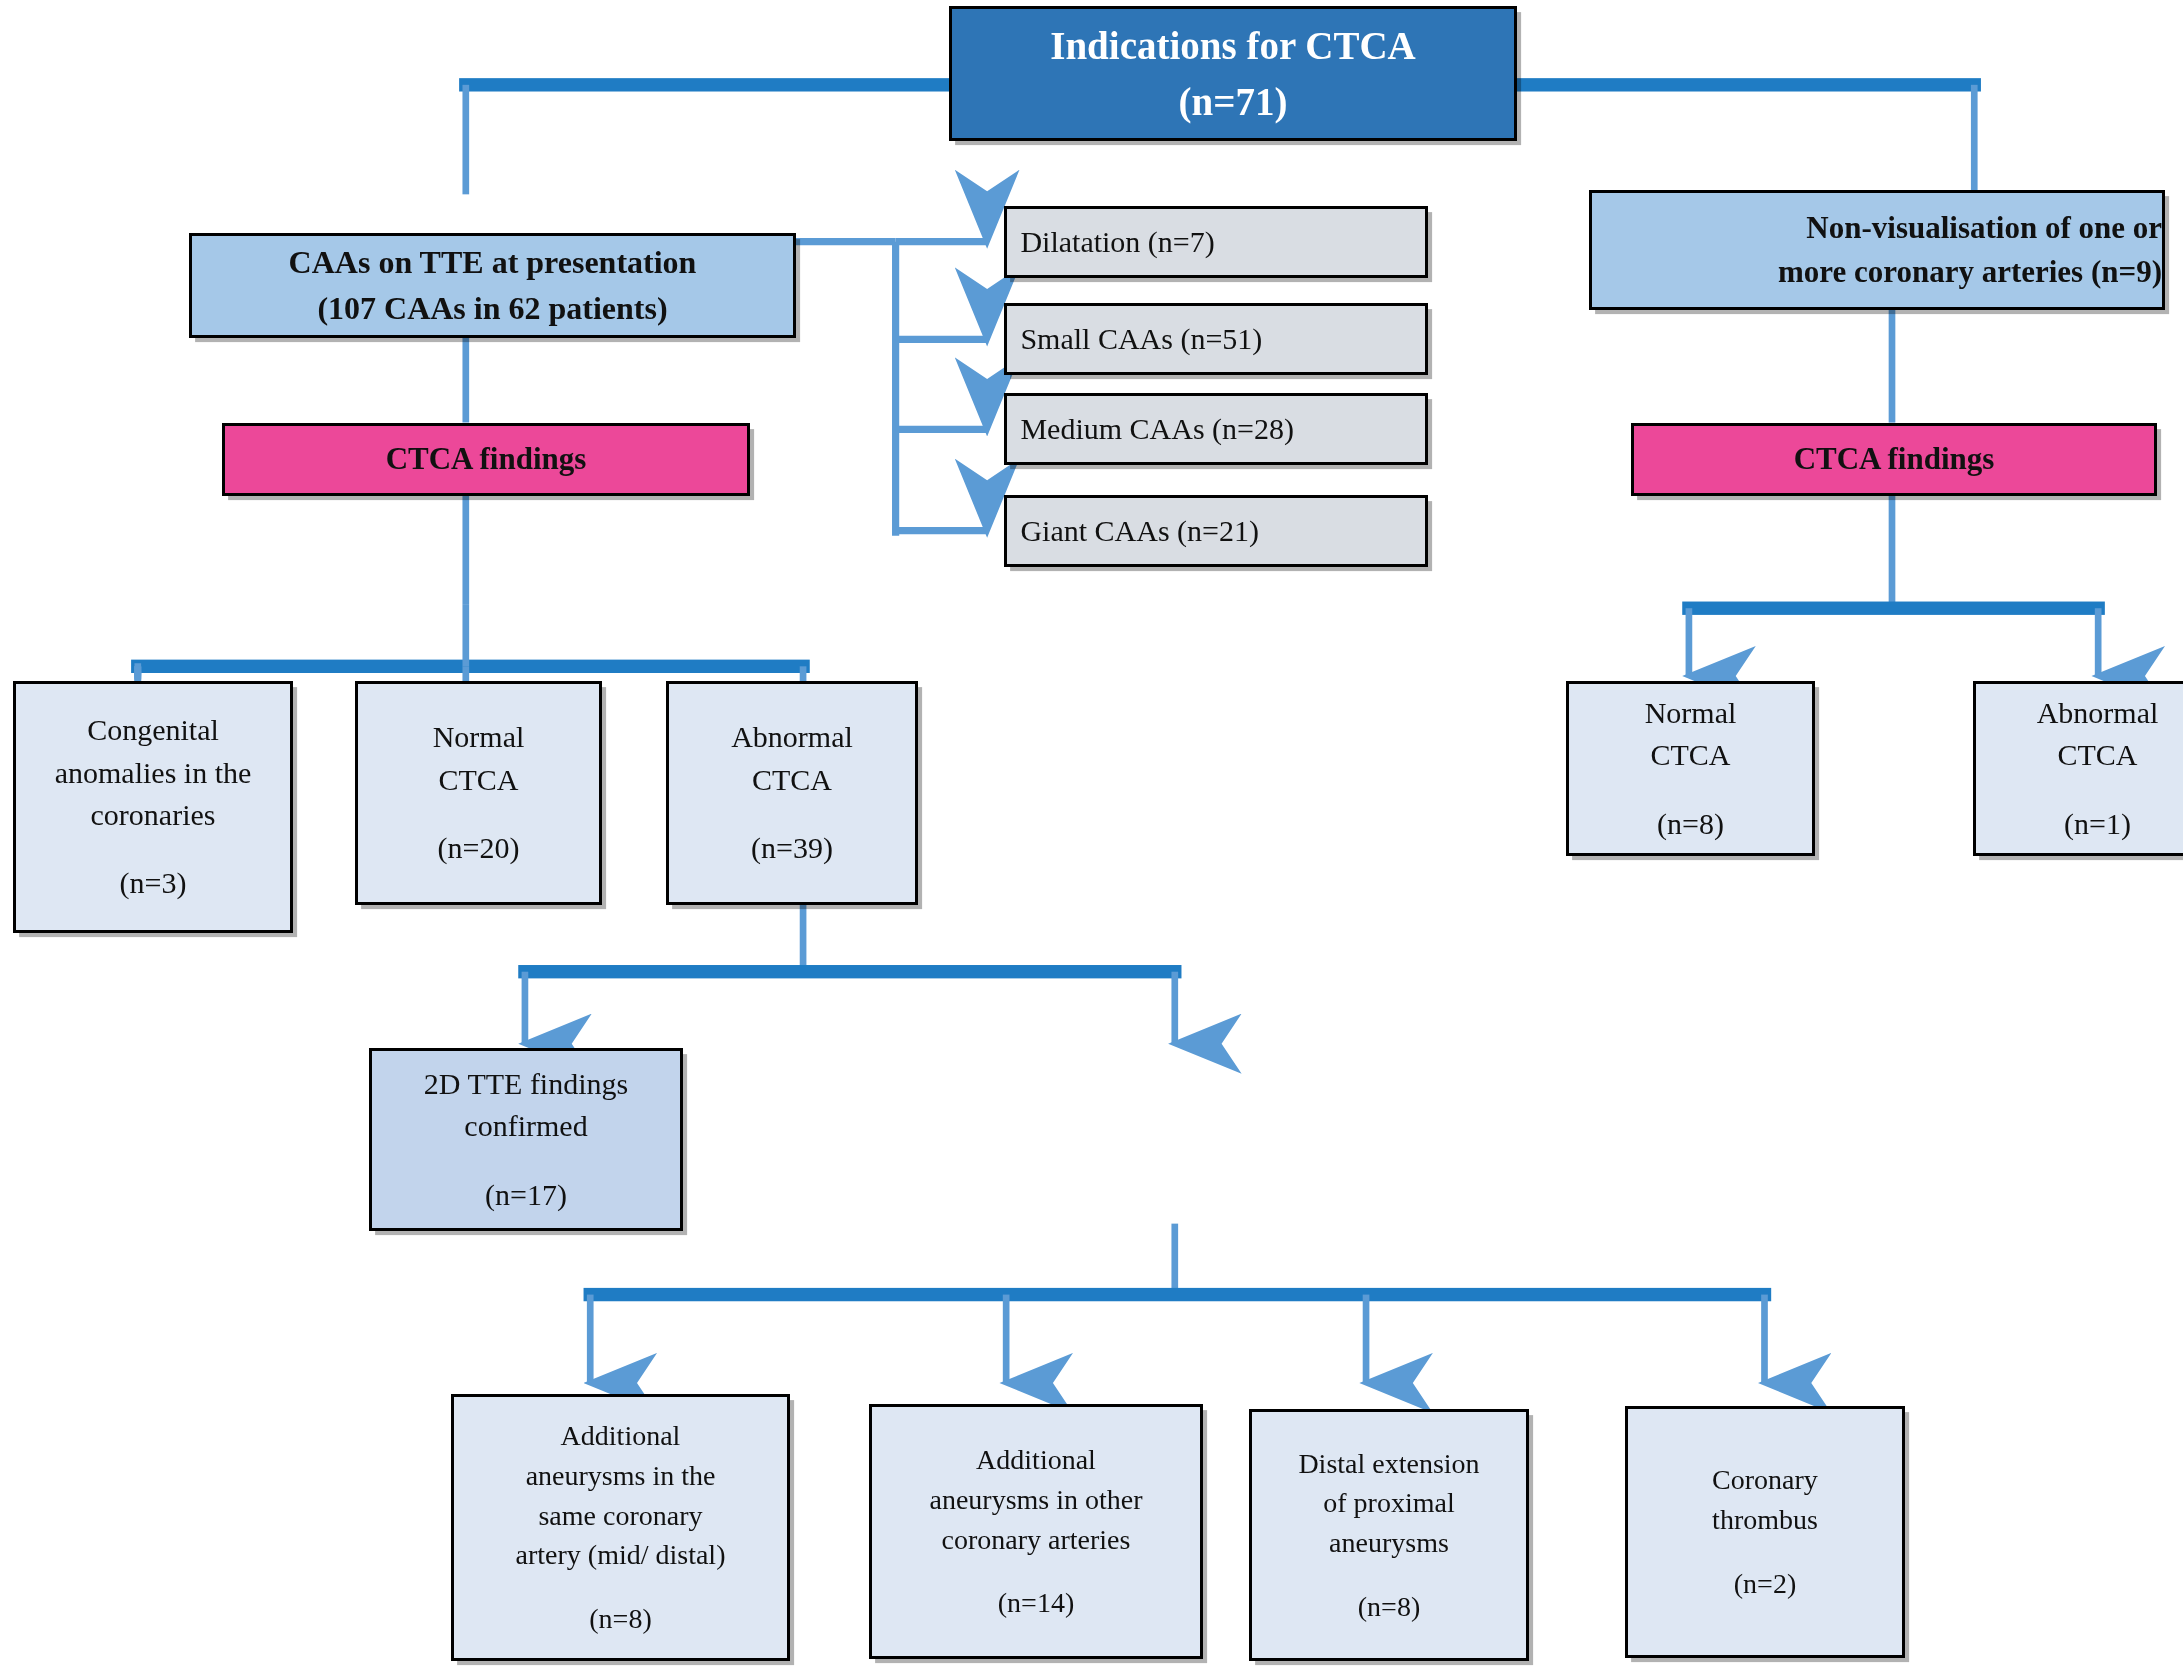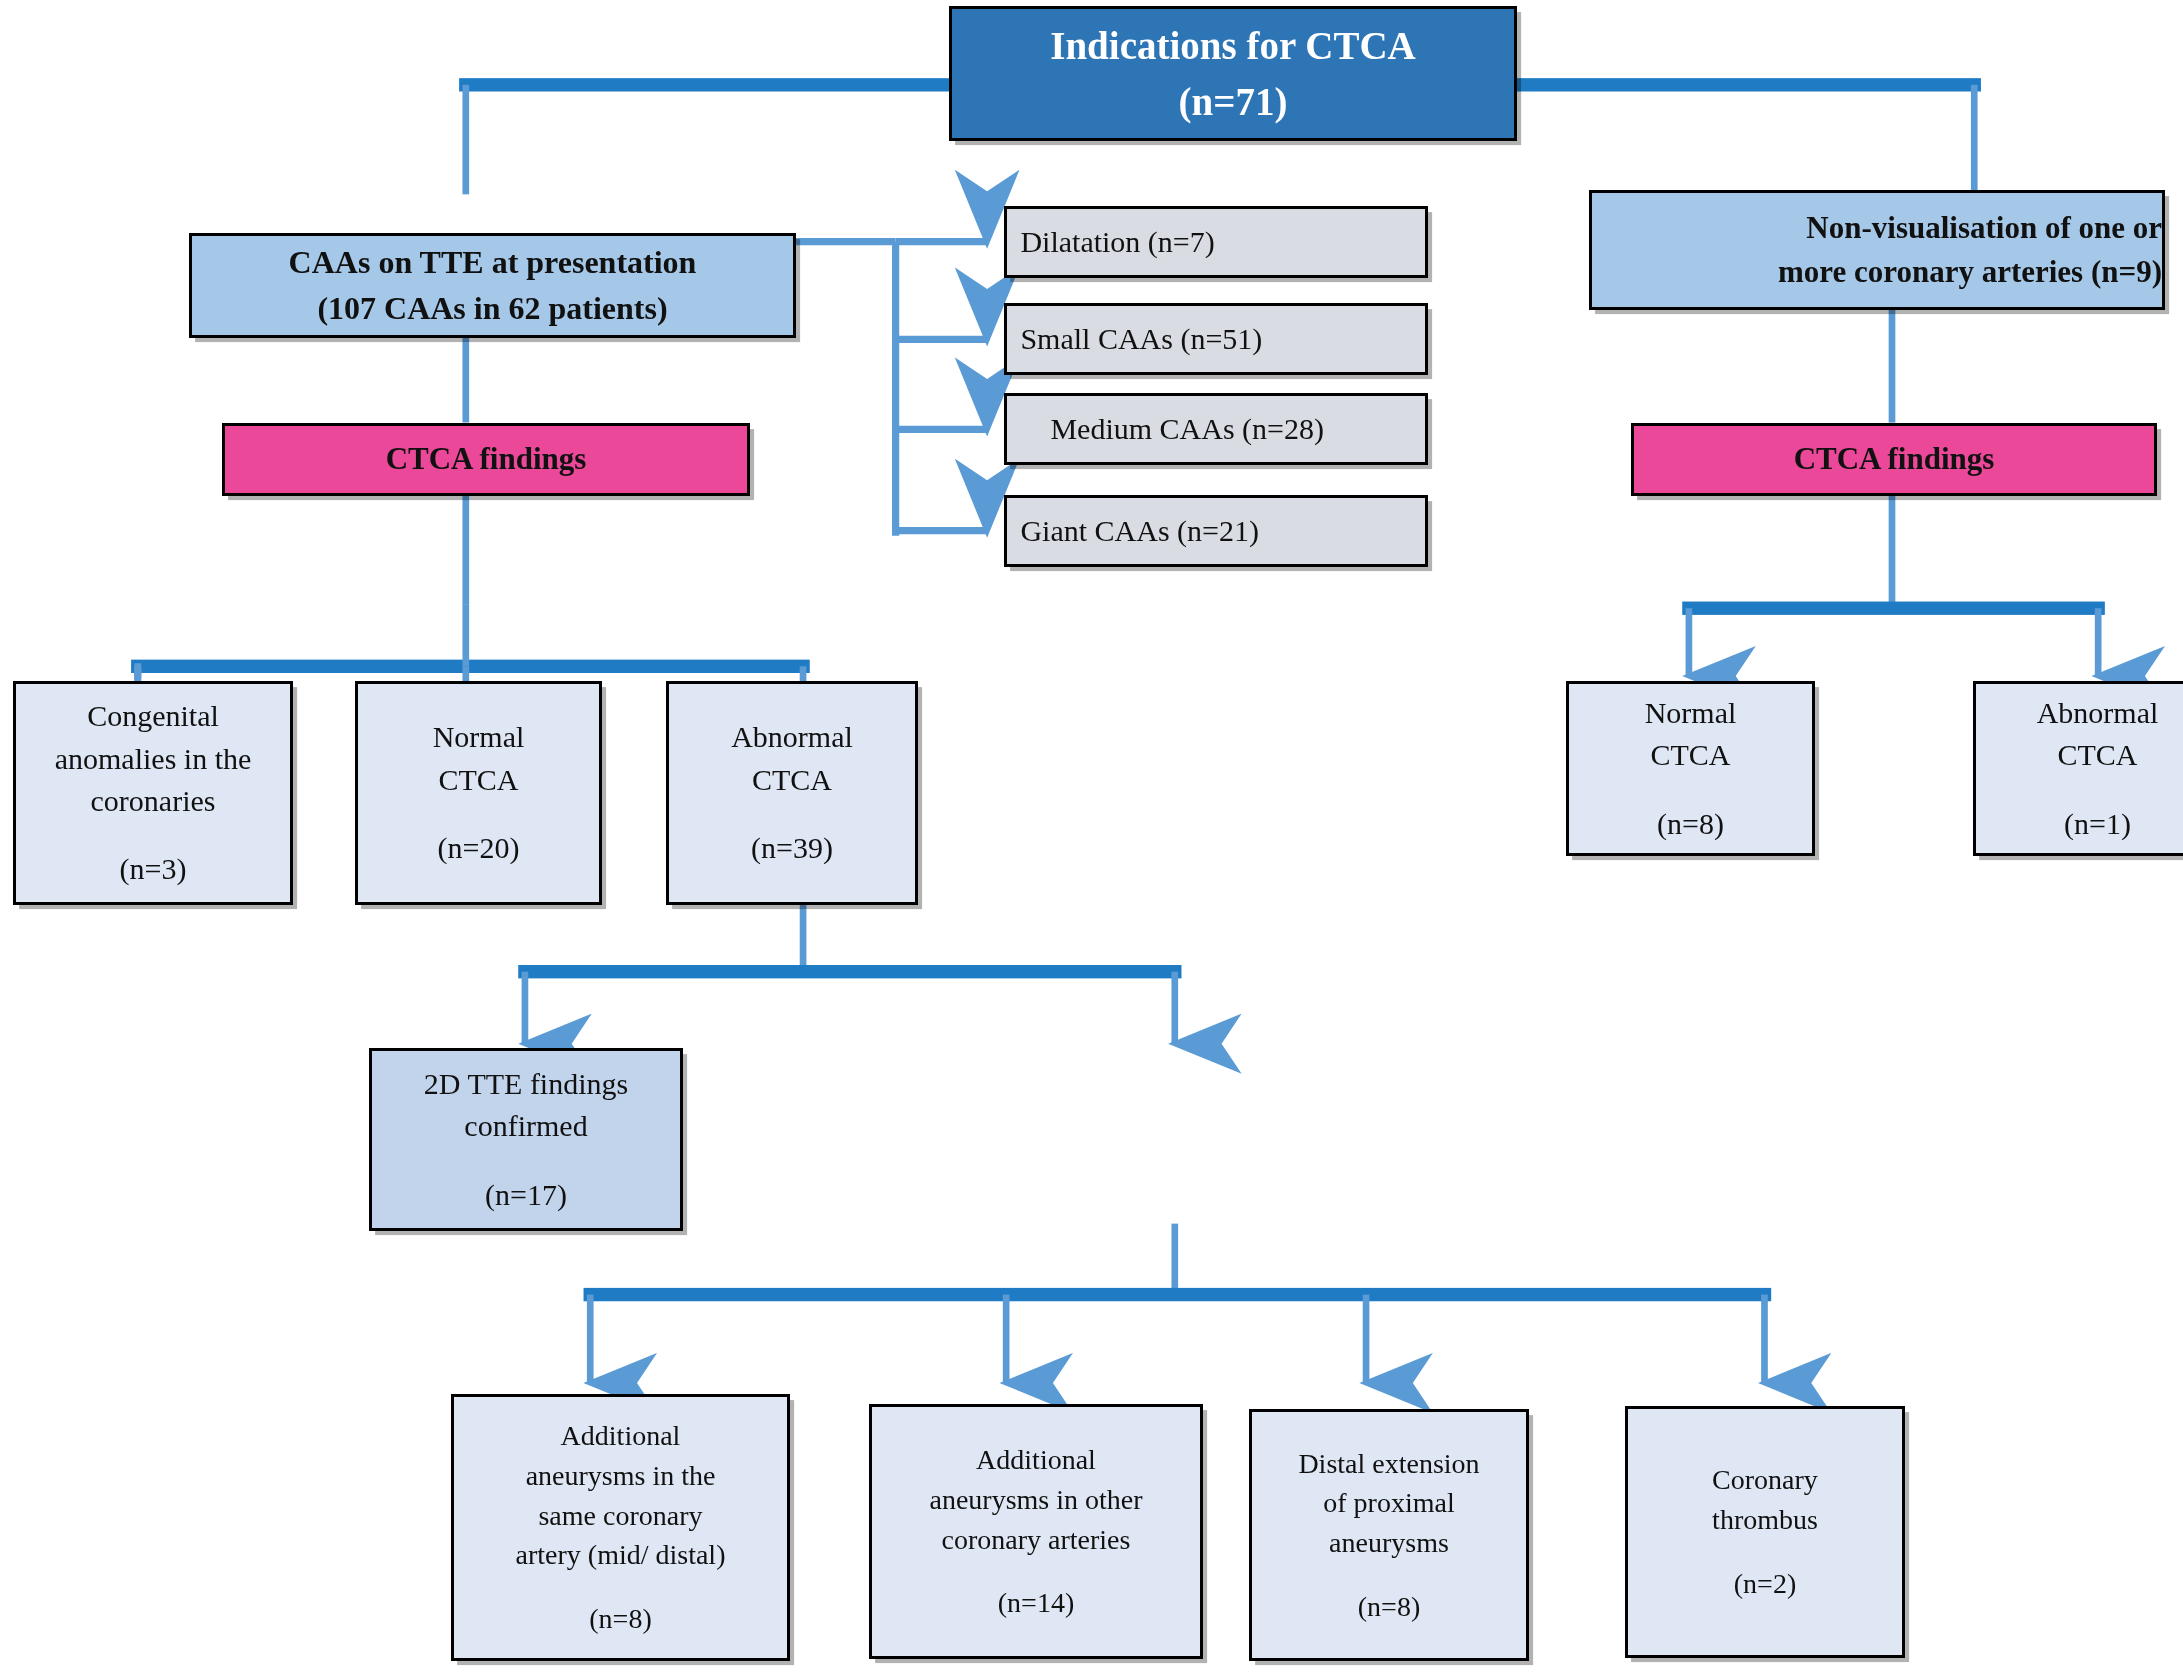--- a/index.html
+++ b/index.html
@@ -125,37 +125,37 @@
   </div>
 
   <div class="node fill-gray" style="left:1004px;top:206px;width:424px;height:72px;font-size:30px;">
     <span class="ln">Dilatation (n=7)</span>
   </div>
 
   <div class="node fill-gray" style="left:1004px;top:303px;width:424px;height:72px;font-size:30px;">
     <span class="ln">Small CAAs (n=51)</span>
   </div>
 
-  <div class="node fill-gray" style="left:1004px;top:393px;width:424px;height:72px;font-size:30px;padding-left:30px;">
+  <div class="node fill-gray" style="left:1004px;top:393px;width:424px;height:72px;font-size:30px;">
     <span class="ln">Medium CAAs (n=28)</span>
   </div>
 
   <div class="node fill-gray" style="left:1004px;top:495px;width:424px;height:72px;font-size:30px;">
     <span class="ln">Giant CAAs (n=21)</span>
   </div>
 
   <div class="node fill-light" style="left:222px;top:423px;width:528px;height:73px;font-size:31px;">
     <span class="ln">CTCA findings</span>
   </div>
 
   <div class="node fill-light" style="left:1631px;top:423px;width:526px;height:73px;font-size:31px;">
     <span class="ln">CTCA findings</span>
   </div>
 
-  <div class="node fill-soft" style="left:13px;top:681px;width:280px;height:224px;font-size:30px;">
+  <div class="node fill-soft" style="left:13px;top:681px;width:280px;height:252px;font-size:30px;">
     <span class="ln">Congenital</span>
     <span class="ln">anomalies in the</span>
     <span class="ln">coronaries</span>
     <span class="gap"></span>
     <span class="ln">(n=3)</span>
   </div>
 
   <div class="node fill-soft" style="left:355px;top:681px;width:247px;height:224px;font-size:30px;">
     <span class="ln">Normal</span>
     <span class="ln">CTCA</span>

